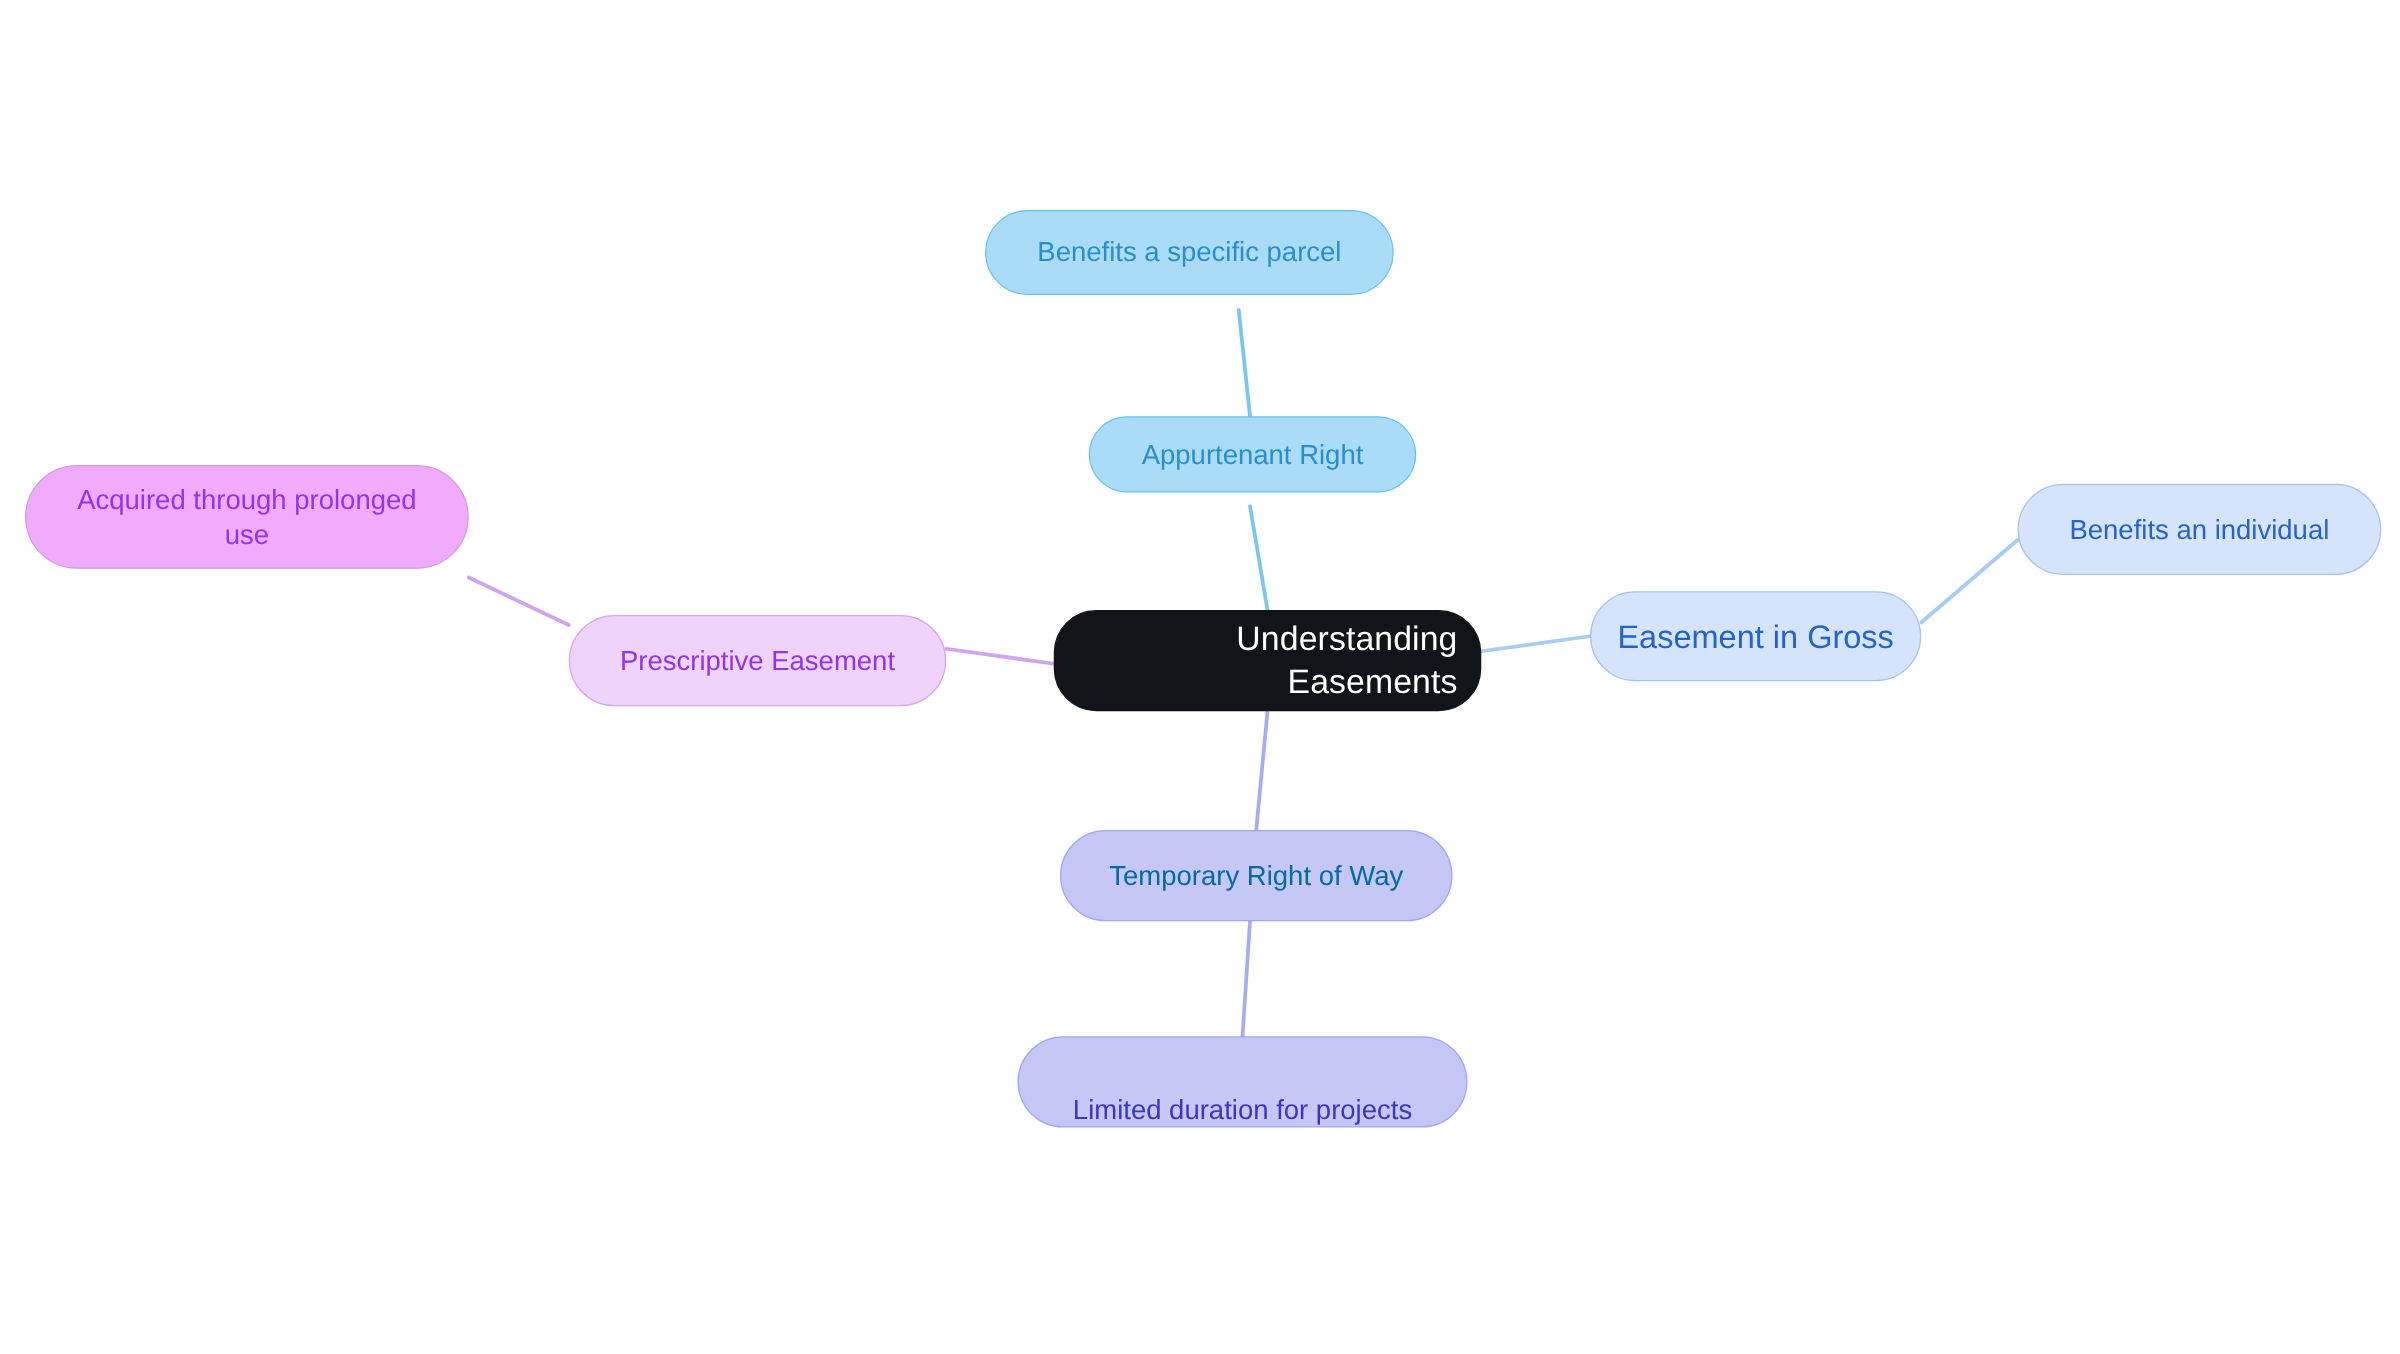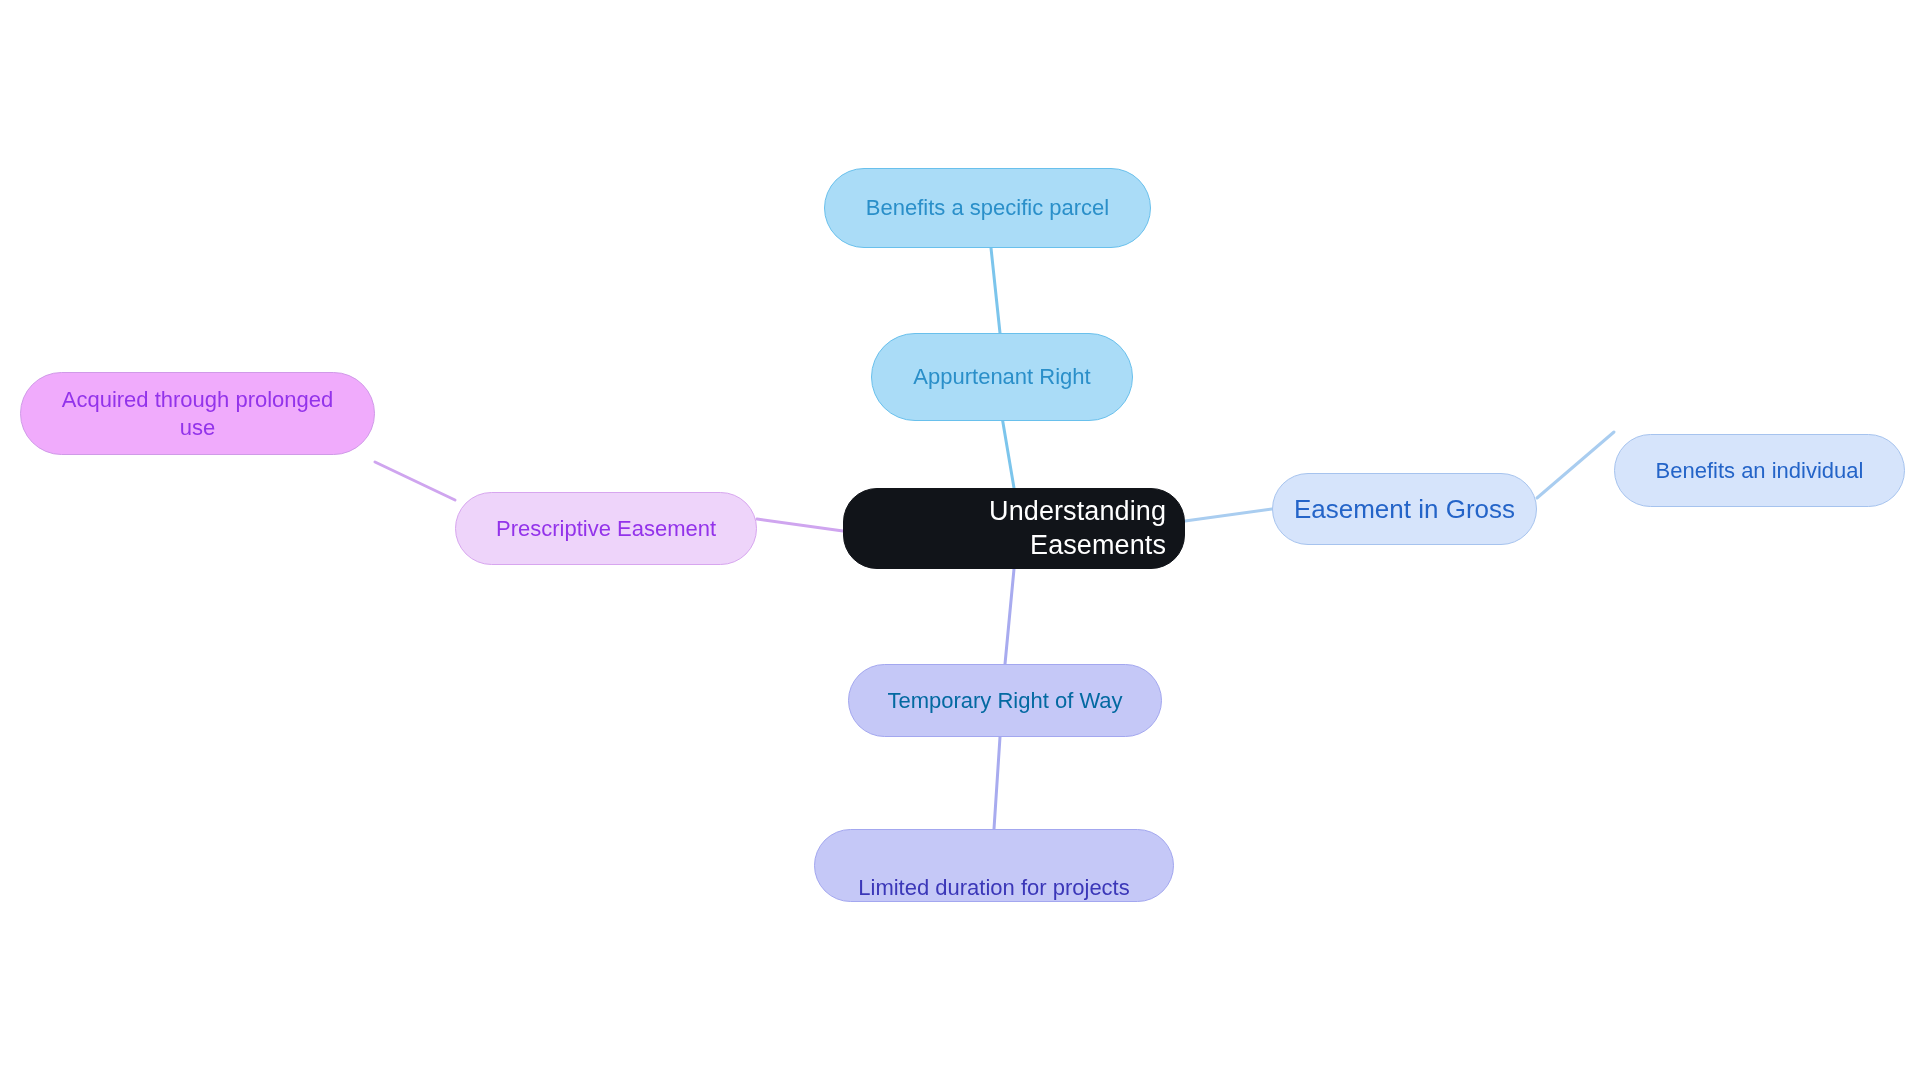--- a/index.html
+++ b/index.html
@@ -63,23 +63,23 @@
       <line x1="1000" y1="333" x2="991" y2="248" stroke="#7cc5ec" stroke-width="3" stroke-linecap="round"></line>
       <line x1="1185" y1="521" x2="1272" y2="509" stroke="#a9cdf0" stroke-width="3" stroke-linecap="round"></line>
       <line x1="1537" y1="498" x2="1614" y2="432" stroke="#a9cdf0" stroke-width="3" stroke-linecap="round"></line>
       <line x1="1014" y1="569" x2="1005" y2="664" stroke="#a8abef" stroke-width="3" stroke-linecap="round"></line>
       <line x1="1000" y1="737" x2="994" y2="829" stroke="#a8abef" stroke-width="3" stroke-linecap="round"></line>
       <line x1="843" y1="531" x2="757" y2="519" stroke="#cfa5ef" stroke-width="3" stroke-linecap="round"></line>
       <line x1="455" y1="500" x2="375" y2="462" stroke="#cfa5ef" stroke-width="3" stroke-linecap="round"></line>
     </svg>
   <div id="node-layer">
       <div class="node node-root" style="left: 843px; top: 488px; width: 342px; height: 81px; background: rgb(17, 20, 25); border-color: rgb(17, 20, 25); color: rgb(255, 255, 255);"><span class="node-label">Understanding Easements</span></div>
-      <div class="node" style="left: 871px; top: 333px; width: 262px; height: 88px; background: rgb(170, 220, 247); border-color: rgb(105, 192, 236); color: rgb(42, 143, 201); font-size: 22px; justify-content: center;"><span class="node-label">Appurtenant Right</span></div>
-      <div class="node" style="left: 824px; top: 168px; width: 327px; height: 80px; background: rgb(170, 220, 247); border-color: rgb(105, 192, 236); color: rgb(42, 143, 201); font-size: 22px;"><span class="node-label">Benefits a specific parcel</span></div>
+      <div class="node" style="left: 871px; top: 333px; width: 262px; height: 61px; background: rgb(170, 220, 247); border-color: rgb(105, 192, 236); color: rgb(42, 143, 201); font-size: 22px; justify-content: center;"><span class="node-label">Appurtenant Right</span></div>
+      <div class="node" style="left: 788px; top: 168px; width: 327px; height: 68px; background: rgb(170, 220, 247); border-color: rgb(105, 192, 236); color: rgb(42, 143, 201); font-size: 22px;"><span class="node-label">Benefits a specific parcel</span></div>
       <div class="node" style="left: 1272px; top: 473px; width: 265px; height: 72px; background: rgb(214, 228, 251); border-color: rgb(166, 195, 238); color: rgb(36, 100, 200); font-size: 26px;"><span class="node-label">Easement in Gross</span></div>
-      <div class="node" style="left: 1614px; top: 387px; width: 291px; height: 73px; background: rgb(214, 228, 251); border-color: rgb(166, 195, 238); color: rgb(36, 100, 200); font-size: 22px; margin-top: 47px;"><span class="node-label">Benefits an individual</span></div>
+      <div class="node" style="left: 1614px; top: 387px; width: 291px; height: 73px; background: rgb(214, 228, 251); border-color: rgb(166, 195, 238); color: rgb(36, 100, 200); font-size: 22px;"><span class="node-label">Benefits an individual</span></div>
       <div class="node" style="left: 848px; top: 664px; width: 314px; height: 73px; background: rgb(197, 200, 247); border-color: rgb(163, 167, 239); color: #0369a1; font-size: 22px;"><span class="node-label">Temporary Right of Way</span></div>
       <div class="node" style="left: 814px; top: 829px; width: 360px; height: 73px; background: rgb(197, 200, 247); border-color: rgb(163, 167, 239); color: rgb(59, 55, 184); font-size: 22px; align-items: flex-end;"><span class="node-label">Limited duration for projects</span></div>
       <div class="node" style="left: 455px; top: 492px; width: 302px; height: 73px; background: rgb(238, 212, 250); border-color: rgb(215, 166, 239); color: rgb(147, 51, 234); font-size: 22px;"><span class="node-label">Prescriptive Easement</span></div>
       <div class="node" style="left: 20px; top: 372px; width: 355px; height: 83px; background: #f0abfc; border-color: rgb(208, 154, 232); color: rgb(147, 51, 234); font-size: 22px;"><span class="node-label">Acquired through prolonged
 use</span></div>
     </div>
 </div>
 
 </body></html>

